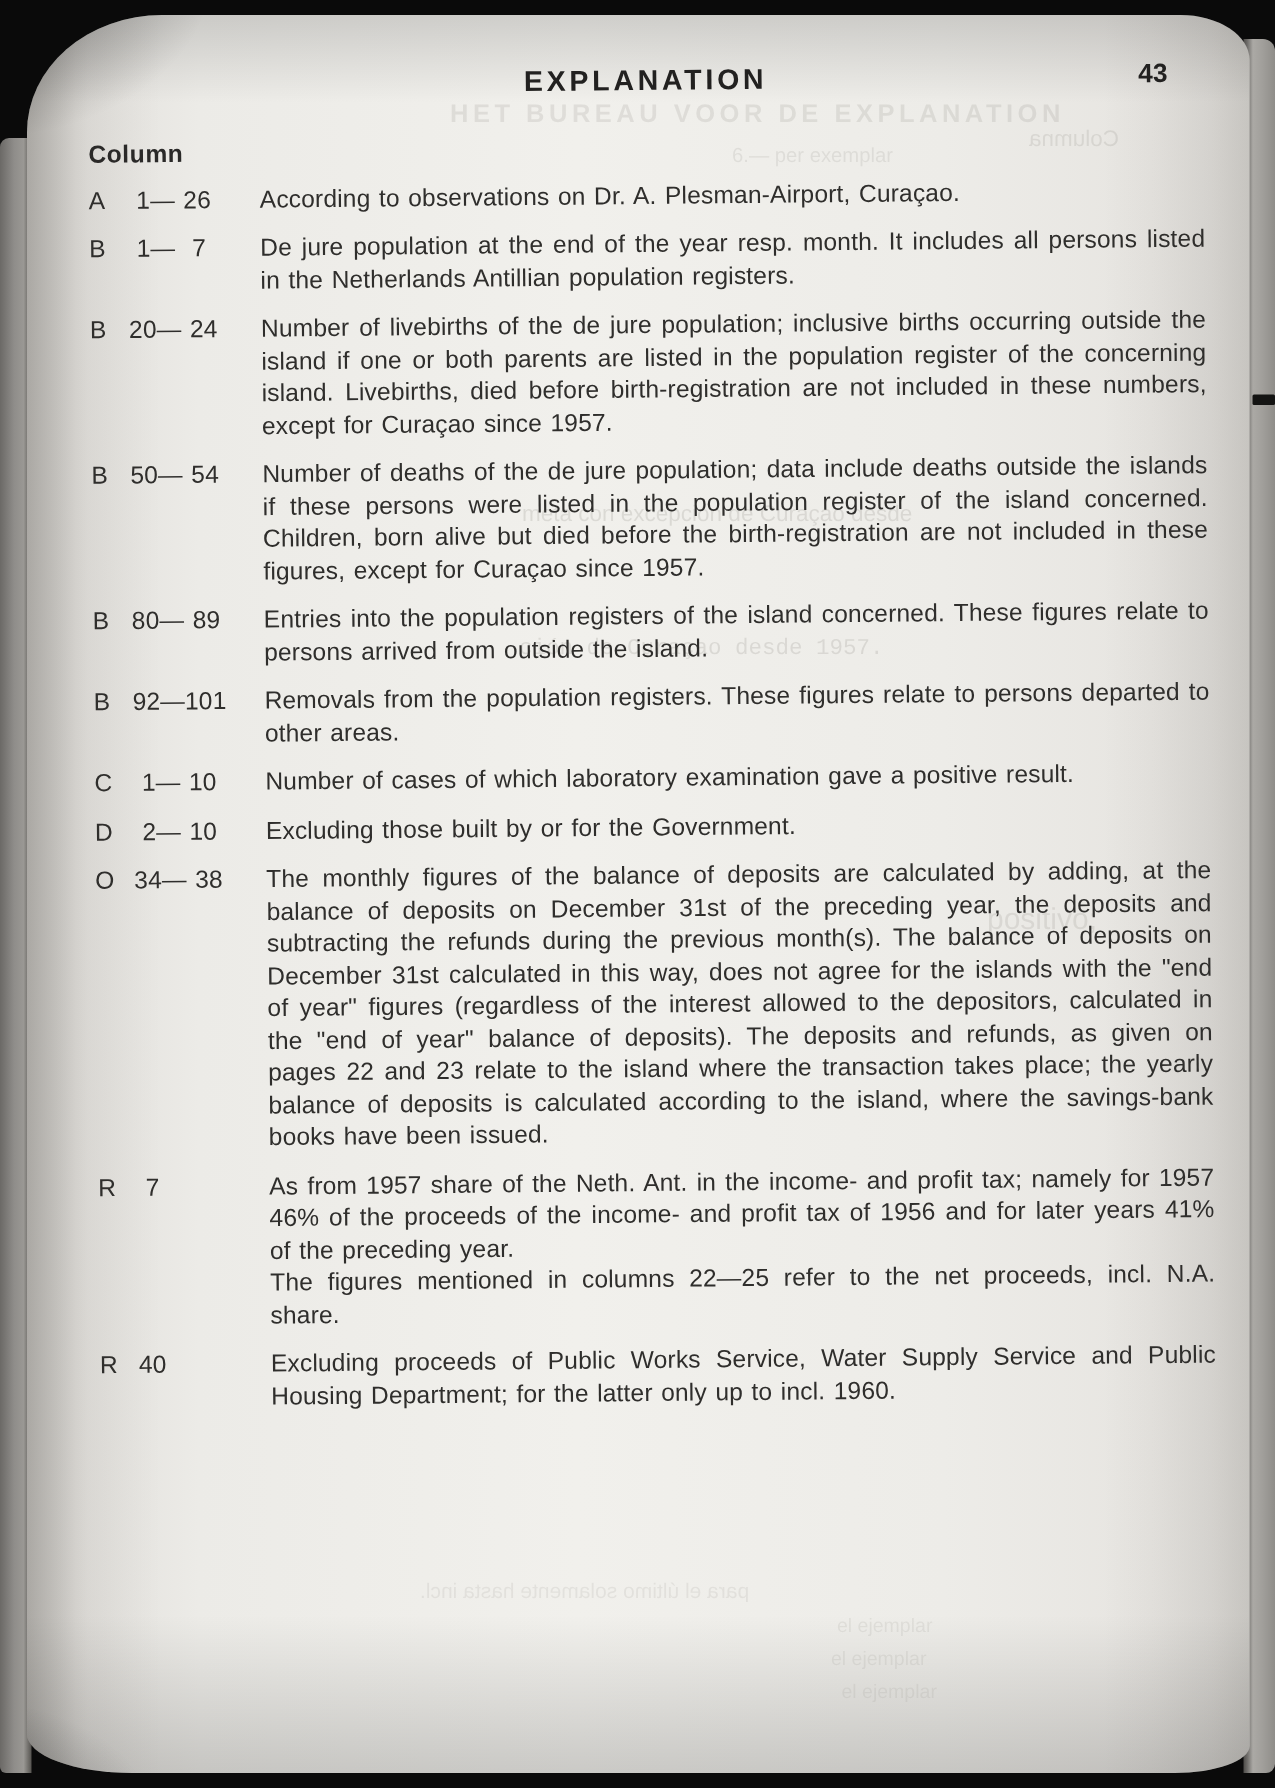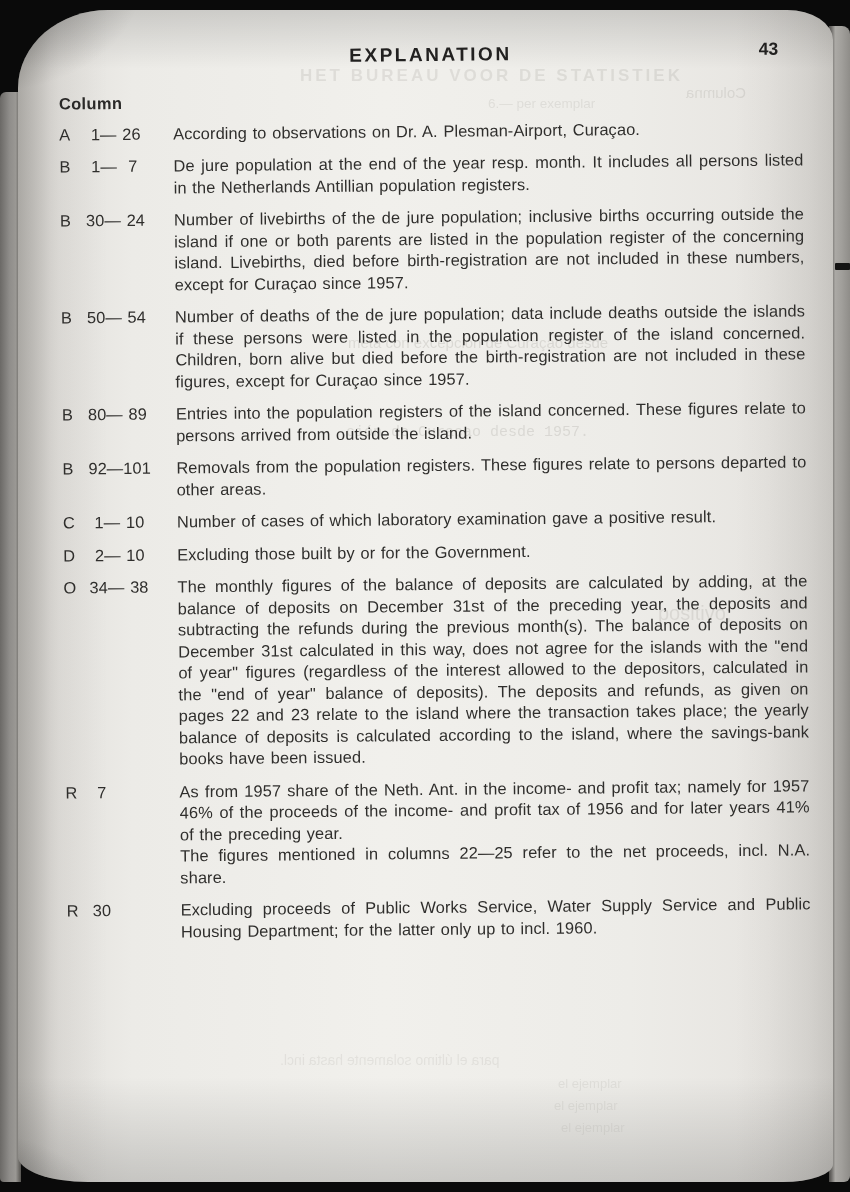--- a/index.html
+++ b/index.html
@@ -100,21 +100,21 @@
 <body>
 
 <div id="scene">
 
   <div class="left-edge"></div>
   <div class="fore-edge"></div>
   <div class="ink-mark"></div>
 
   <div class="page">
 
-    <div class="ghost g1">HET BUREAU VOOR DE STATISTIEK</div>
+    <div class="ghost g1">HET BUREAU VOOR DE EXPLANATION</div>
     <div class="ghost g2">Columna</div>
     <div class="ghost g3">6.— per exemplar</div>
     <div class="ghost g4">meta con excepción de Curaçao desde</div>
     <div class="ghost g5">ción de Curaçao desde 1957.</div>
     <div class="ghost g6">positivo;</div>
     <div class="ghost g7a">el ejemplar</div>
     <div class="ghost g7b">el ejemplar</div>
     <div class="ghost g7c">el ejemplar</div>
     <div class="ghost g8">para el último solamente hasta incl.</div>
 
@@ -138,21 +138,21 @@
         <div class="code">
           <span class="code-letter">B</span>
           <span class="code-range"> 1—  7</span>
         </div>
         <div class="desc">De jure population at the end of the year resp. month. It includes all persons listed in the Netherlands Antillian population registers.</div>
       </div>
 
       <div class="entry">
         <div class="code">
           <span class="code-letter">B</span>
-          <span class="code-range">30— 24</span>
+          <span class="code-range">20— 24</span>
         </div>
         <div class="desc">Number of livebirths of the de jure population; inclusive births occurring outside the island if one or both parents are listed in the population register of the concerning island. Livebirths, died before birth-registration are not included in these numbers, except for Curaçao since 1957.</div>
       </div>
 
       <div class="entry">
         <div class="code">
           <span class="code-letter">B</span>
           <span class="code-range">50— 54</span>
         </div>
         <div class="desc">Number of deaths of the de jure population; data include deaths outside the islands if these persons were listed in the population register of the island concerned. Children, born alive but died before the birth-registration are not included in these figures, except for Curaçao since 1957.</div>
@@ -205,21 +205,21 @@
         </div>
         <div class="desc">
           <p>As from 1957 share of the Neth. Ant. in the income- and profit tax; namely for 1957 46% of the proceeds of the income- and profit tax of 1956 and for later years 41% of the preceding year.</p>
           <p>The figures mentioned in columns 22—25 refer to the net proceeds, incl. N.A. share.</p>
         </div>
       </div>
 
       <div class="entry">
         <div class="code">
           <span class="code-letter">R</span>
-          <span class="code-range">30</span>
+          <span class="code-range">40</span>
         </div>
         <div class="desc">Excluding proceeds of Public Works Service, Water Supply Service and Public Housing Department; for the latter only up to incl. 1960.</div>
       </div>
     </div>
 
     <div class="gutter"></div>
     <div class="vshade"></div>
     <div class="corner-tl"></div>
     <div class="corner-bl"></div>
   </div>

